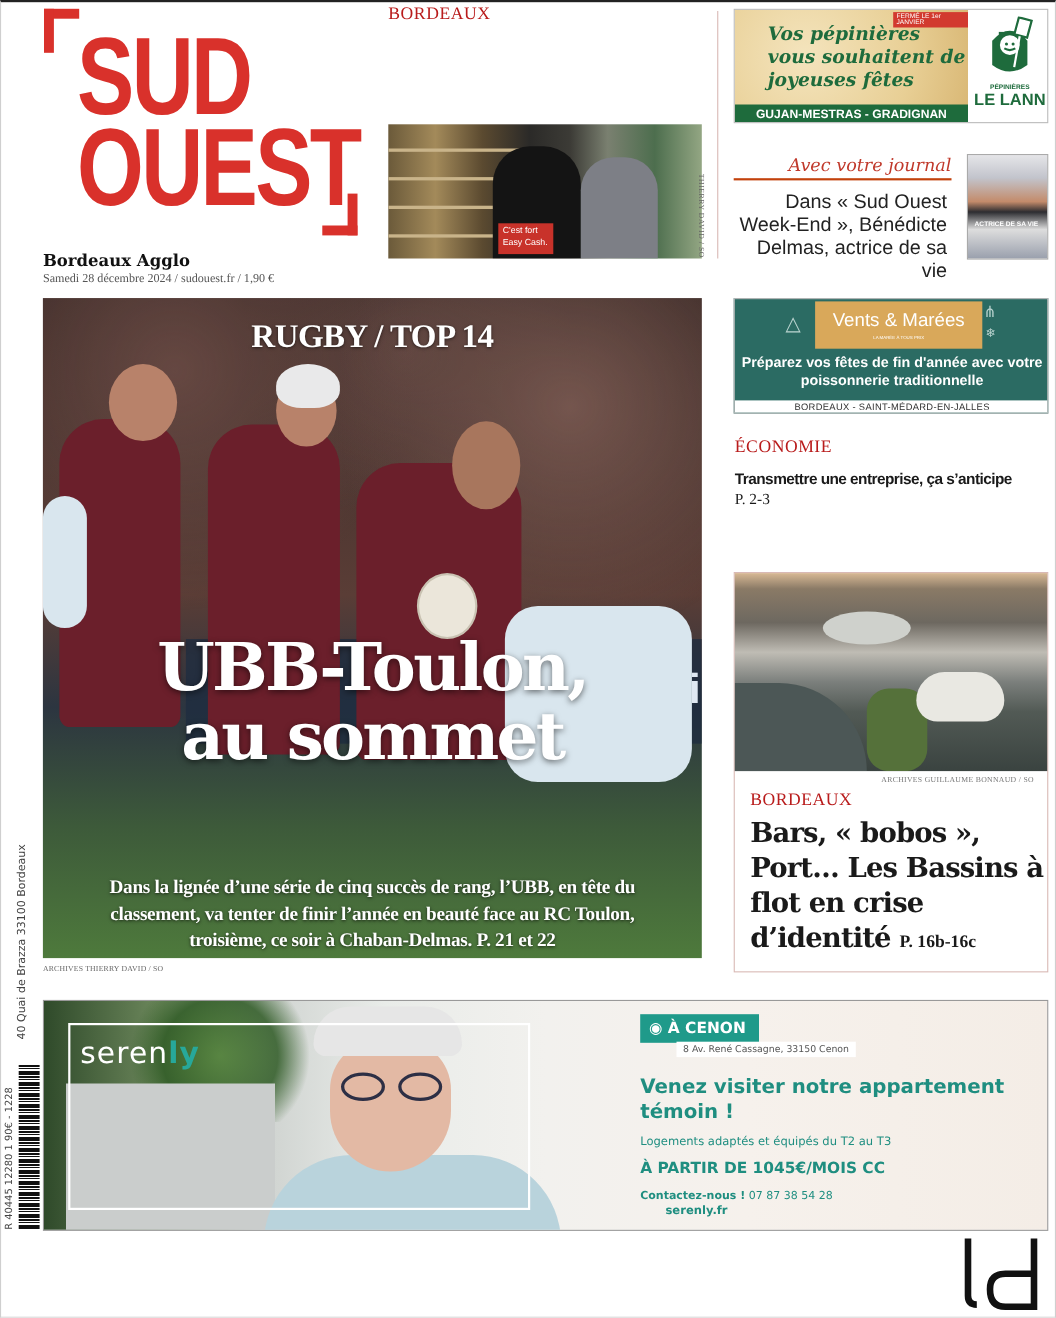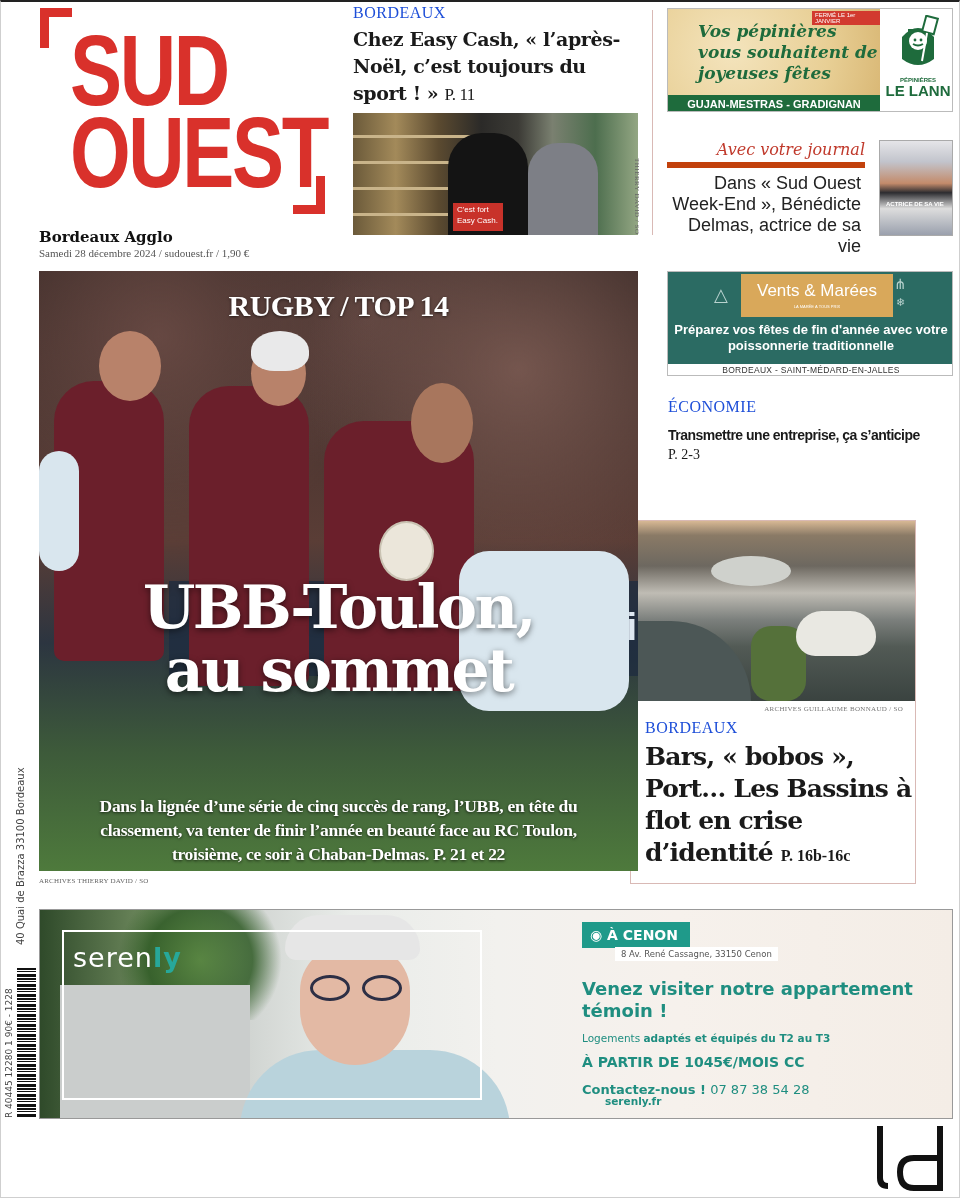--- a/index.html
+++ b/index.html
@@ -13,21 +13,21 @@
   .bracket-tl { position: absolute; left: 2px; top: 2px; width: 32px; height: 40px; border-left: 9px solid #d9312b; border-top: 9px solid #d9312b; }
   .bracket-br { position: absolute; left: 255px; top: 170px; width: 32px; height: 38px; border-right: 9px solid #d9312b; border-bottom: 9px solid #d9312b; }
   .logo-line { position: absolute; left: 32px; font-family: "Liberation Sans", sans-serif; font-weight: 700; color: #d9312b; letter-spacing: -3px; transform: scaleX(0.78); transform-origin: left top; line-height: 1; }
   .logo-sud { top: 14px; font-size: 100px; }
   .logo-ouest { top: 96px; font-size: 100px; }
   .edition { position: absolute; left: 39px; top: 228px; font-family: "DejaVu Serif", serif; font-weight: 700; font-size: 15px; color: #111; }
   .dateline { position: absolute; left: 39px; top: 247px; font-family: "Liberation Serif", serif; font-size: 11px; color: #555; }
 
   
   .top-story { position: absolute; left: 353px; top: 4px; width: 290px; }
-  .kicker { font-family: "Liberation Serif", serif; font-size: 16px; color: #1d4ed8; letter-spacing: 0.5px; }
+  .kicker { font-family: "Liberation Serif", serif; font-size: 16px; color: #b91c1c; letter-spacing: 0.5px; }
   .top-headline { font-family: "DejaVu Serif", serif; font-weight: 700; font-size: 19px; line-height: 27px; margin-top: 4px; letter-spacing: -0.4px; }
   .page-ref { font-family: "Liberation Serif", serif; font-weight: 400; font-size: 17px; }
   .top-photo { position: absolute; left: 353px; top: 113px; width: 285px; height: 122px; overflow: hidden;
     background: linear-gradient(90deg, #6b5a3a 0%, #a38a5a 15%, #5b4a30 30%, #2b2a28 45%, #3c3b36 58%, #7a8070 70%, #4d6e4e 85%, #93a683 100%); }
   .shelf { position: absolute; left: 0; width: 150px; height: 3px; background: #c9b48a; }
   .person-a { position: absolute; left: 95px; top: 20px; width: 80px; height: 102px; background: #141414; border-radius: 34px 34px 0 0; }
   .tshirt-logo { position: absolute; left: 100px; top: 90px; width: 50px; height: 28px; background: #c8322a; color: #fff; font-family: "Liberation Sans", sans-serif; font-size: 8px; line-height: 11px; padding: 1px 4px; }
   .person-b { position: absolute; left: 175px; top: 30px; width: 70px; height: 92px; background: #7d7f86; border-radius: 30px 30px 0 0; }
   .photo-credit-vert { position: absolute; left: 641px; top: 158px; font-family: "Liberation Serif", serif; font-size: 7px; color: #666; transform: rotate(90deg); transform-origin: left top; white-space: nowrap; letter-spacing: 0.5px; }
   .col-divider { position: absolute; left: 652px; top: 10px; width: 1px; height: 225px; background: #d9b9b5; }
@@ -37,37 +37,37 @@
   .ad-lann-left { position: absolute; left: 0; top: 0; width: 212px; height: 104px; background: radial-gradient(circle at 30% 40%, #f4e4bd, #e8cf95 60%, #d8b673); }
   .ad-lann-tag { position: absolute; left: 144px; top: 2px; background: #d23a2f; color: #fff; font-family: "Liberation Sans", sans-serif; font-size: 6px; padding: 1px 3px; }
   .ad-lann-script { position: absolute; left: 30px; top: 12px; width: 180px; font-family: "DejaVu Serif", serif; font-style: italic; font-weight: 700; color: #1e6b3c; font-size: 17px; line-height: 21px; }
   .ad-lann-bar { position: absolute; left: 0; top: 86px; width: 212px; height: 18px; background: #1e6b3c; color: #fff; font-family: "Liberation Sans", sans-serif; font-weight: 700; font-size: 11px; line-height: 18px; text-align: center; }
   .ad-lann-right { position: absolute; left: 214px; top: 0; width: 72px; height: 104px; text-align: center; }
   .lann-mascot { width: 44px; height: 56px; margin: 6px auto 0; }
   .lann-sub { font-family: "Liberation Sans", sans-serif; font-weight: 700; font-size: 6px; color: #1e6b3c; margin-top: 2px; }
   .lann-name { font-family: "Liberation Sans", sans-serif; font-weight: 700; font-size: 15px; color: #1e6b3c; line-height: 16px; }
 
   .promo { position: absolute; left: 667px; top: 140px; width: 286px; height: 100px; }
-  .promo-title { position: absolute; left: 0; top: 0; width: 198px; text-align: right; font-family: "DejaVu Serif", serif; font-style: italic; color: #c0392b; font-size: 16px; padding-bottom: 3px; border-bottom: 6px solid #c2410c; }
+  .promo-title { position: absolute; left: 0; top: 0; width: 198px; text-align: right; font-family: "DejaVu Serif", serif; font-style: italic; color: #c0392b; font-size: 16px; padding-bottom: 3px; border-bottom: 2px solid #c2410c; }
   .promo-text { position: absolute; left: 0; top: 33px; width: 194px; text-align: right; font-family: Liberation Sans, sans-serif; font-size: 18px; line-height: 21px; color: #222; }
   .promo-cover { position: absolute; left: 212px; top: 0; width: 74px; height: 96px; border: 1px solid #aaa; background: linear-gradient(180deg, #e5e5e8 0%, #c2c4cc 22%, #c38b6b 45%, #2c2c30 55%, #ddd 72%, #9aa0ad 100%); }
   .promo-cover-label { position: absolute; left: 6px; top: 60px; font-family: "Liberation Sans", sans-serif; font-size: 6px; color: #fff; font-weight: 700; }
 
   .ad-vents { position: absolute; left: 667px; top: 271px; width: 286px; height: 105px; border: 1px solid #bbb; overflow: hidden; background: #2b6b63; }
   .vents-logo { position: absolute; left: 73px; top: 2px; width: 152px; height: 43px; background: #d9a85a; text-align: center; font-family: "Liberation Sans", sans-serif; color: #fff; font-size: 17px; line-height: 34px; }
   .vents-logo small { position: absolute; left: 0; right: 0; top: 30px; font-size: 4px; line-height: 6px; }
   .vents-icon { position: absolute; color: #b9d3cf; font-family: "DejaVu Sans", sans-serif; font-size: 14px; }
   .vents-text { position: absolute; left: 0; top: 50px; width: 286px; text-align: center; font-family: "Liberation Sans", sans-serif; font-weight: 700; color: #fff; font-size: 13px; line-height: 16px; }
   .vents-bar { position: absolute; left: 0; top: 92px; width: 286px; height: 13px; background: #fff; text-align: center; font-family: "Liberation Sans", sans-serif; font-size: 8.5px; color: #333; line-height: 13px; letter-spacing: 0.3px; }
 
   .eco { position: absolute; left: 668px; top: 398px; width: 286px; }
   .eco-headline { font-family: Liberation Sans, sans-serif; font-weight: 700; font-size: 14px; line-height: 27px; margin-top: 6px; letter-spacing: -0.5px; }
   .eco-page { font-family: "Liberation Serif", serif; font-size: 14px; margin-top: -2px; }
 
-  .bassins-box { position: absolute; left: 630px; top: 520px; width: 286px; height: 364px; border: 1px solid #d9b9b5; }
+  .bassins-box { position: absolute; left: 667px; top: 520px; width: 286px; height: 364px; border: 1px solid #d9b9b5; }
   .bassins-photo { position: absolute; left: 0; top: 0; width: 284px; height: 180px; overflow: hidden;
     background: linear-gradient(180deg, #d7b894 0%, #8a7a66 8%, #6d6860 25%, #bfbcb4 40%, #7b7f7c 55%, #525a55 70%, #3a4340 100%); }
   .river { position: absolute; left: 0; top: 100px; width: 120px; height: 80px; background: #4c5756; border-radius: 0 80px 0 0; }
   .dock { position: absolute; left: 80px; top: 35px; width: 80px; height: 30px; background: #cfd1cc; border-radius: 50%; }
   .cite-building { position: absolute; left: 165px; top: 90px; width: 80px; height: 45px; background: #e9e8e2; border-radius: 40px 40px 30px 30px; }
   .trees { position: absolute; left: 120px; top: 105px; width: 55px; height: 75px; background: #55713a; border-radius: 20px; }
   .bassins-credit { position: absolute; right: 12px; top: 184px; font-family: "Liberation Serif", serif; font-size: 7px; color: #777; letter-spacing: 0.3px; }
   .bassins-text { position: absolute; left: 14px; top: 198px; width: 270px; }
   .bassins-headline { font-family: "DejaVu Serif", serif; font-weight: 700; font-size: 25px; line-height: 32px; margin-top: 4px; letter-spacing: -0.8px; }
   .bassins-page { font-family: "Liberation Serif", serif; font-weight: 700; font-size: 16px; letter-spacing: 0; }
@@ -100,23 +100,23 @@
   .woman-glasses span { display: inline-block; width: 40px; height: 26px; border: 3px solid #2d2f45; border-radius: 50%; margin-right: 12px; }
   .woman-shirt { position: absolute; left: 200px; top: 140px; width: 270px; height: 80px; background: #b9d3dc; border-radius: 90px 90px 0 0; }
   .serenly-frame { position: absolute; left: 22px; top: 20px; width: 420px; height: 170px; border: 2px solid #ffffff; }
   .serenly-logo { position: absolute; left: 33px; top: 32px; font-family: "DejaVu Sans", sans-serif; font-size: 27px; color: #fff; letter-spacing: 1px; }
   .serenly-logo .ly { color: #27a89a; font-weight: 700; }
   .cenon-badge { position: absolute; left: 542px; top: 12px; background: #1f9a8a; color: #fff; font-family: "DejaVu Sans", sans-serif; font-weight: 700; font-size: 14px; padding: 5px 12px 5px 8px; }
   .cenon-address { position: absolute; left: 575px; top: 37px; background: #fff; font-family: "DejaVu Sans", sans-serif; font-size: 8.5px; color: #555; padding: 2px 6px; }
   .serenly-title { position: absolute; left: 542px; top: 68px; width: 370px; font-family: "DejaVu Sans", sans-serif; font-weight: 700; font-size: 18px; line-height: 22px; color: #1f8e80; }
   .serenly-line { position: absolute; left: 542px; font-family: "DejaVu Sans", sans-serif; color: #1f8e80; }
   .serenly-sub { top: 122px; font-size: 10.5px; }
-  .serenly-sub b { font-weight: 700; }
+  .serenly-sub b { font-weight: 400; }
   .serenly-price { top: 144px; font-size: 14px; font-weight: 700; }
-  .serenly-contact { top: 172px; font-size: 13px; text-align: center; }
+  .serenly-contact { top: 172px; font-size: 10px; text-align: center; }
   .serenly-contact b { font-weight: 700; }
   .serenly-site { top: 185px; font-size: 10.5px; font-weight: 700; margin-left: 23px; }
 
   
   .address-vert { position: absolute; left: 15px; top: 945px; font-family: "DejaVu Sans", sans-serif; font-size: 10px; color: #444; transform: rotate(-90deg); transform-origin: left top; white-space: nowrap; }
   .barcode-text { position: absolute; left: 4px; top: 1118px; font-family: "DejaVu Sans", sans-serif; font-size: 9px; color: #444; transform: rotate(-90deg); transform-origin: left top; white-space: nowrap; }
   .barcode { position: absolute; left: 17px; top: 968px; width: 19px; height: 150px;
     background: repeating-linear-gradient(180deg, #111 0px, #111 2px, #fff 2px, #fff 3px, #111 3px, #111 4px, #fff 4px, #fff 6px, #111 6px, #111 9px, #fff 9px, #fff 10px); }
   .page-glyph { position: absolute; left: 874px; top: 1122px; width: 74px; height: 70px; }
 </style>
@@ -129,24 +129,20 @@
   <div class="bracket-tl"></div>
   <div class="logo-line logo-sud">SUD</div>
   <div class="logo-line logo-ouest">OUEST</div>
   <div class="bracket-br"></div>
 </div>
 <div class="edition">Bordeaux Agglo</div>
 <div class="dateline">Samedi 28 décembre 2024 / sudouest.fr / 1,90 €</div>
 
 <div class="top-story">
   <div class="kicker">BORDEAUX</div>
-  <div class="top-headline">
-    <span>Chez Easy Cash, « l’après-Noël, c’est toujours du sport ! »</span>
-    <span class="page-ref">P. 11</span>
-  </div>
 </div>
 <div class="top-photo">
   <div class="shelf" style="top:22px"></div>
   <div class="shelf" style="top:48px"></div>
   <div class="shelf" style="top:74px"></div>
   <div class="shelf" style="top:100px"></div>
   <div class="person-a"></div>
   <div class="tshirt-logo">C'est fort Easy Cash.</div>
   <div class="person-b"></div>
 </div>

